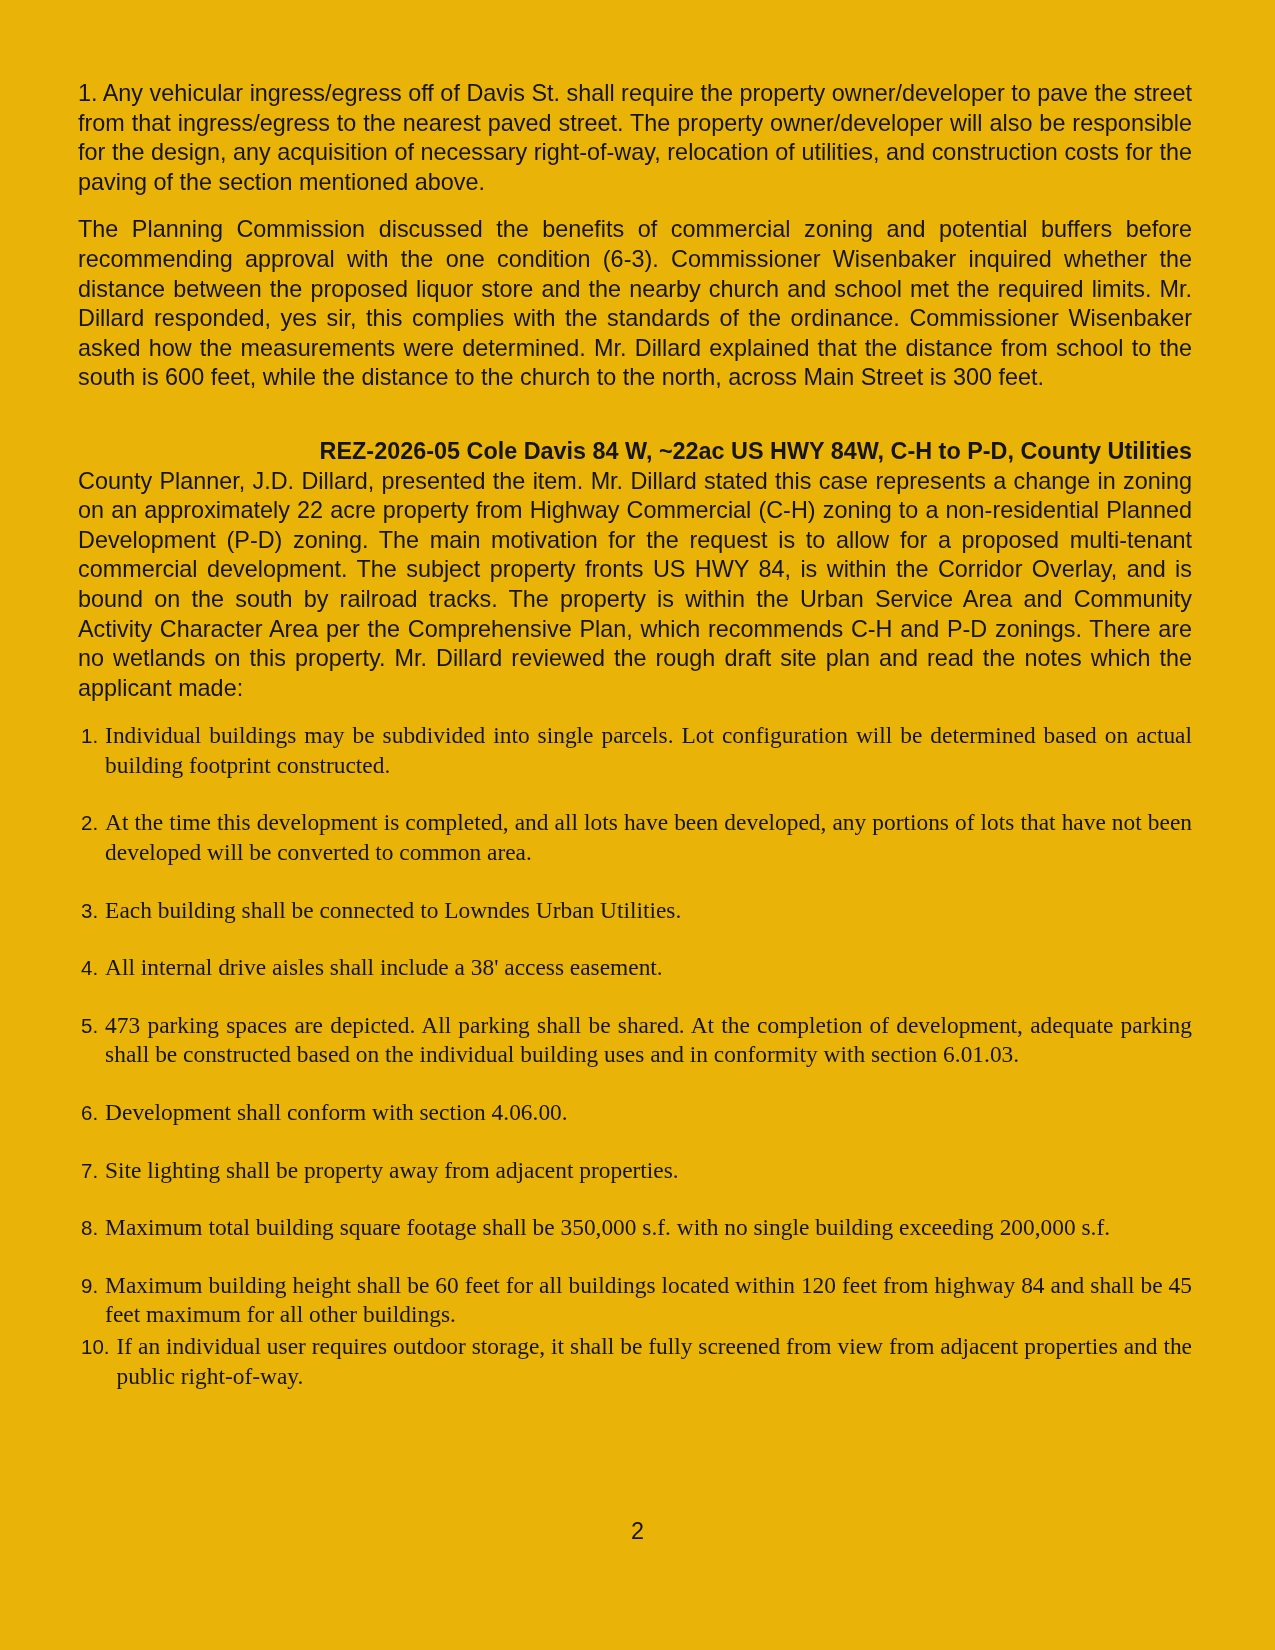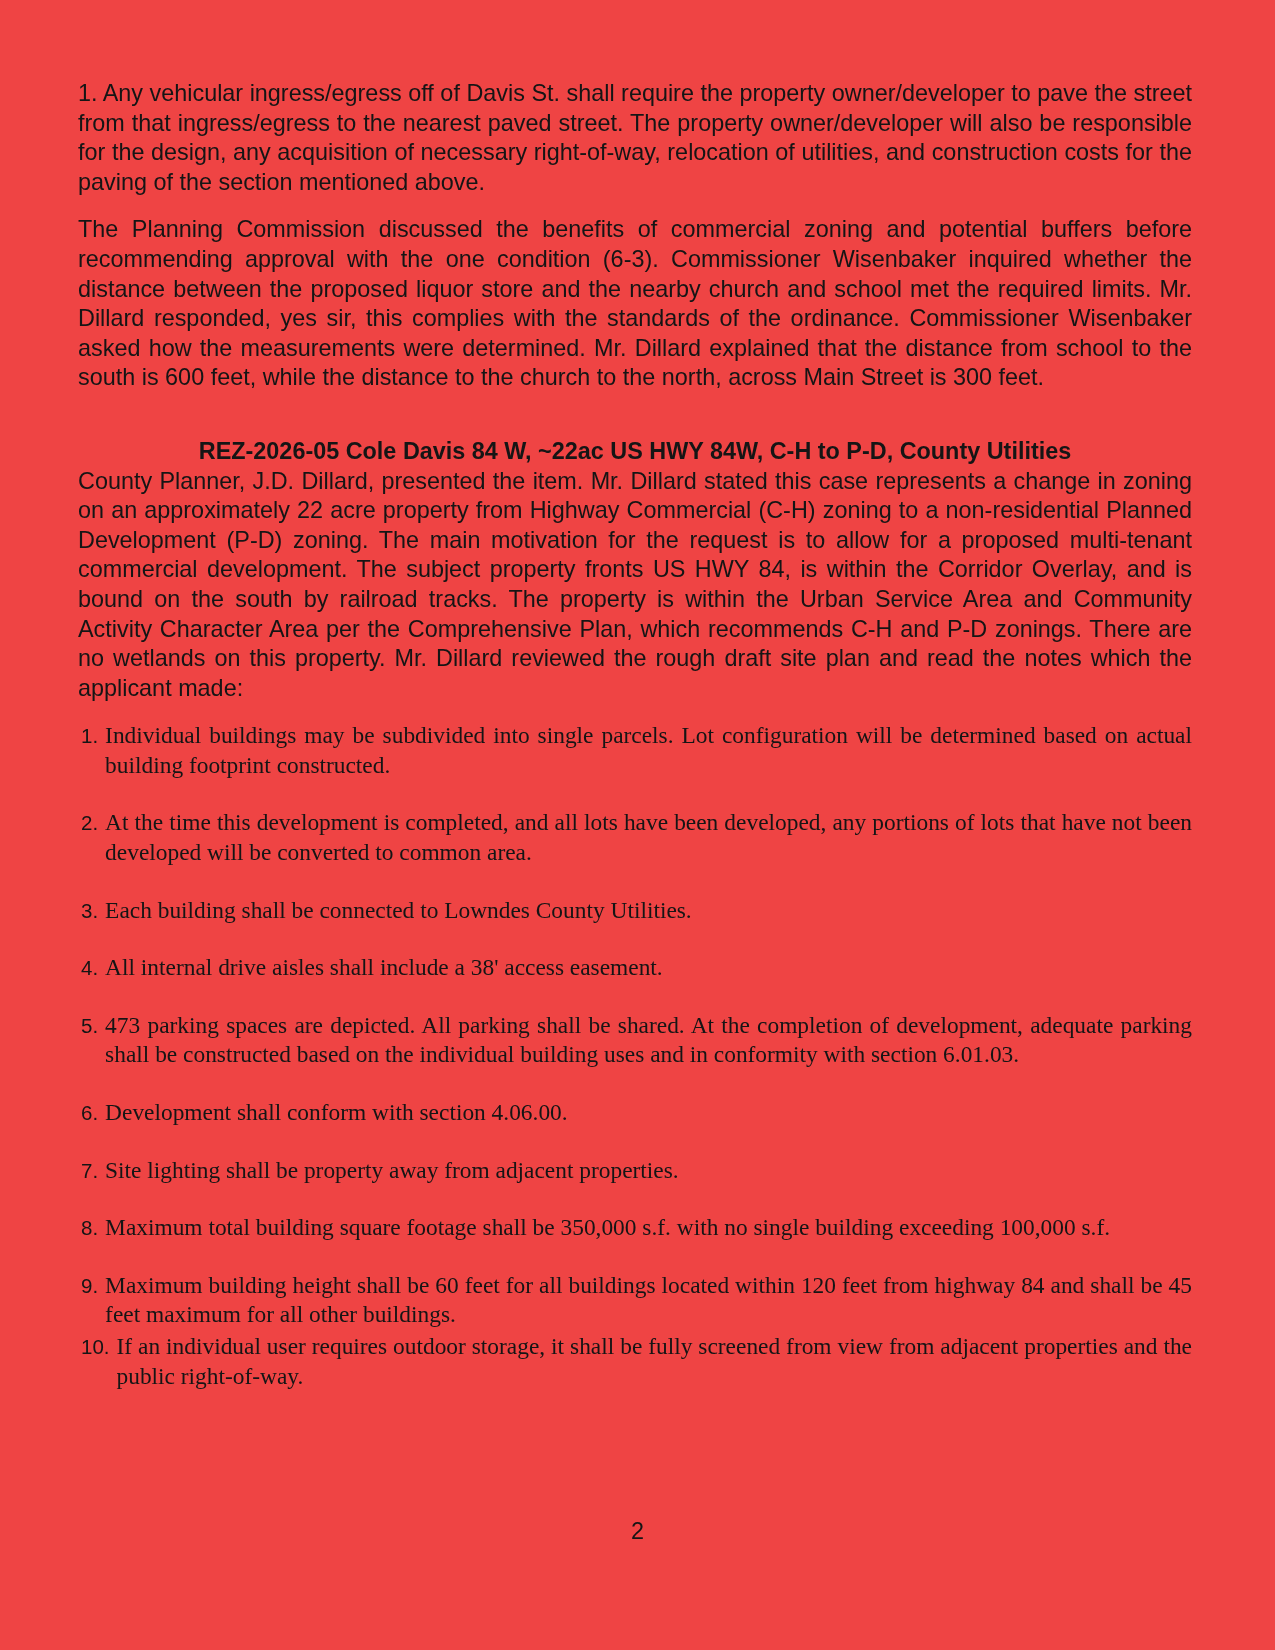--- a/index.html
+++ b/index.html
@@ -4,21 +4,21 @@
 <style>
   html, body {
     margin: 0;
     padding: 0;
     background: #ffffff;
   }
   .page {
     position: relative;
     width: 1275px;
     height: 1650px;
-    background: #ef4444;
+    background: #eab308;
     overflow: hidden;
     font-family: "Liberation Sans", "DejaVu Sans", sans-serif;
     font-size: 23.4px;
     line-height: 29.6px;
     color: #151515;
   }
   .content {
     padding: 79px 83px 0 78px;
   }
   .para {
@@ -28,21 +28,21 @@
   .para.p2 {
     margin-bottom: 44px;
   }
   .para.p3 {
   }
   .heading {
     margin: 0;
     font-size: 23.4px;
     line-height: 29.6px;
     font-weight: bold;
-    text-align: center;
+    text-align: right;
   }
   .notes {
     margin: 0;
     padding: 0 0 0 3px;
     list-style: none;
   }
   .note {
     display: flex;
     align-items: baseline;
     margin-bottom: 28px;
@@ -89,41 +89,41 @@
       <li class="note">
         <span class="num">1.</span>
         <span class="txt">Individual buildings may be subdivided into single parcels. Lot configuration will be determined based on actual building footprint constructed.</span>
       </li>
       <li class="note">
         <span class="num">2.</span>
         <span class="txt">At the time this development is completed, and all lots have been developed, any portions of lots that have not been developed will be converted to common area.</span>
       </li>
       <li class="note">
         <span class="num">3.</span>
-        <span class="txt">Each building shall be connected to Lowndes County Utilities.</span>
+        <span class="txt">Each building shall be connected to Lowndes Urban Utilities.</span>
       </li>
       <li class="note">
         <span class="num">4.</span>
         <span class="txt">All internal drive aisles shall include a 38' access easement.</span>
       </li>
       <li class="note">
         <span class="num">5.</span>
         <span class="txt">473 parking spaces are depicted. All parking shall be shared. At the completion of development, adequate parking shall be constructed based on the individual building uses and in conformity with section 6.01.03.</span>
       </li>
       <li class="note">
         <span class="num">6.</span>
         <span class="txt">Development shall conform with section 4.06.00.</span>
       </li>
       <li class="note">
         <span class="num">7.</span>
         <span class="txt">Site lighting shall be property away from adjacent properties.</span>
       </li>
       <li class="note">
         <span class="num">8.</span>
-        <span class="txt">Maximum total building square footage shall be 350,000 s.f. with no single building exceeding 100,000 s.f.</span>
+        <span class="txt">Maximum total building square footage shall be 350,000 s.f. with no single building exceeding 200,000 s.f.</span>
       </li>
       <li class="note tight">
         <span class="num">9.</span>
         <span class="txt">Maximum building height shall be 60 feet for all buildings located within 120 feet from highway 84 and shall be 45 feet maximum for all other buildings.</span>
       </li>
       <li class="note">
         <span class="num">10.</span>
         <span class="txt">If an individual user requires outdoor storage, it shall be fully screened from view from adjacent properties and the public right-of-way.</span>
       </li>
     </ol>

